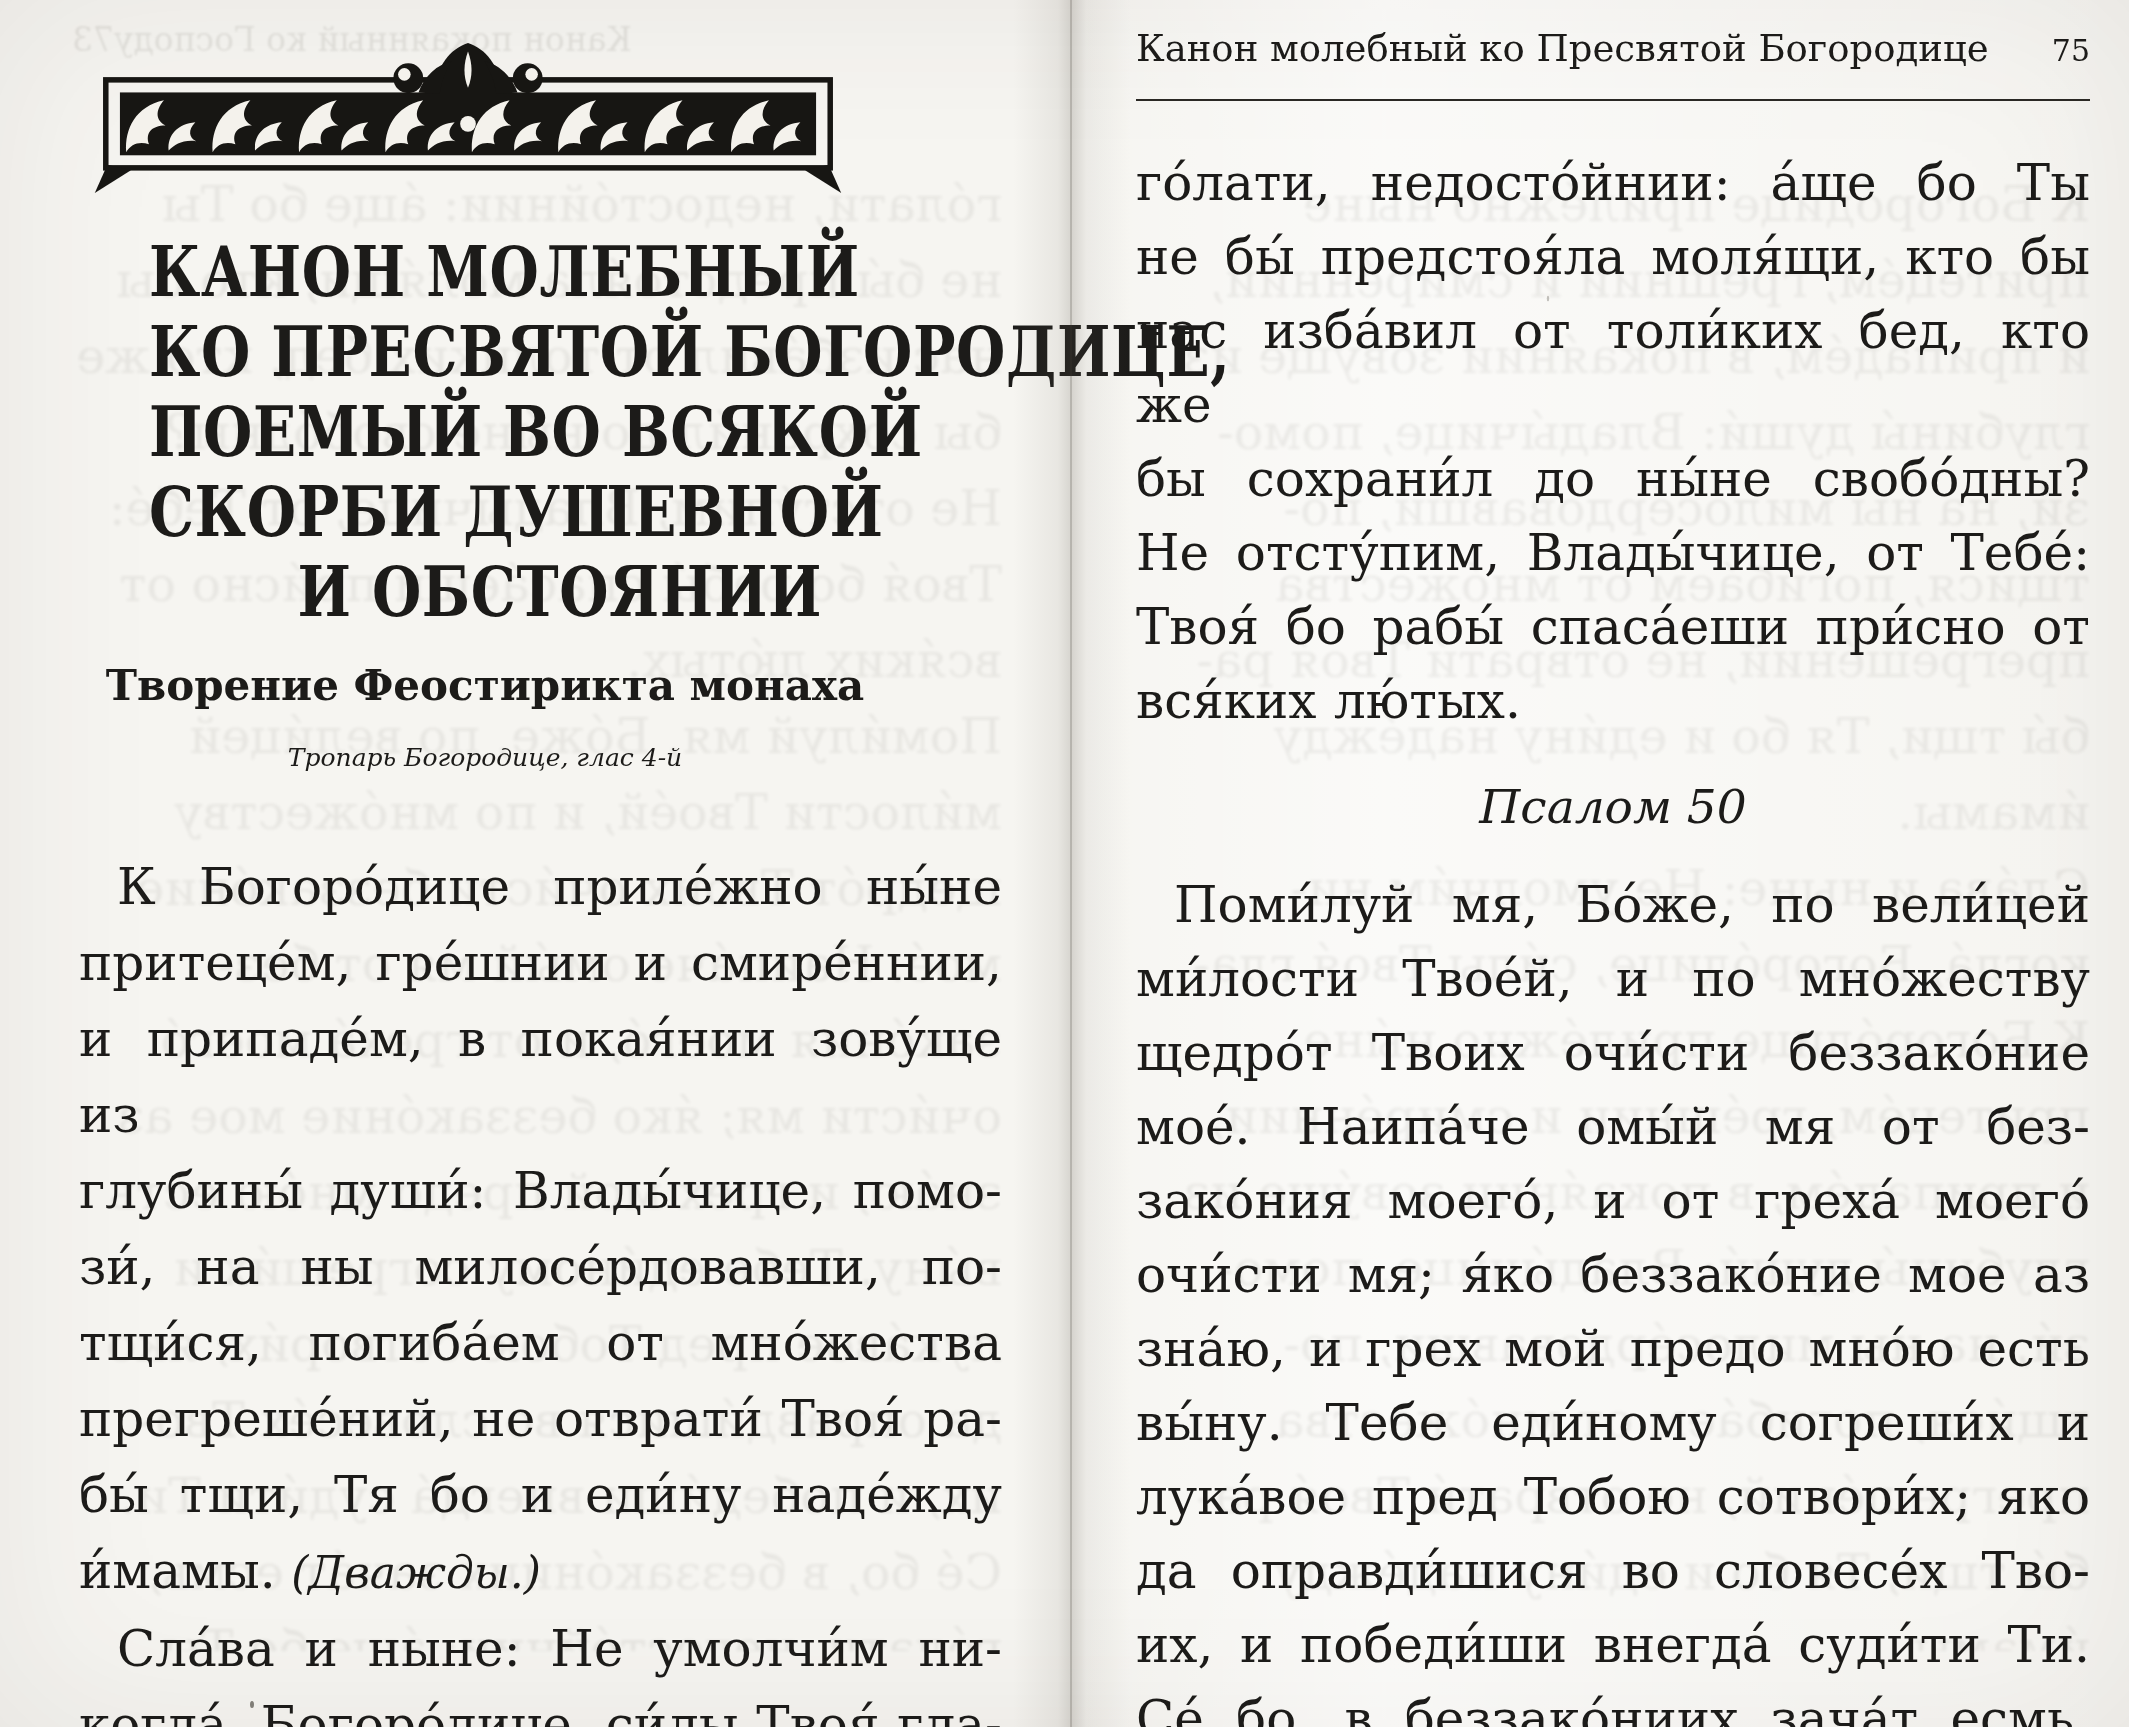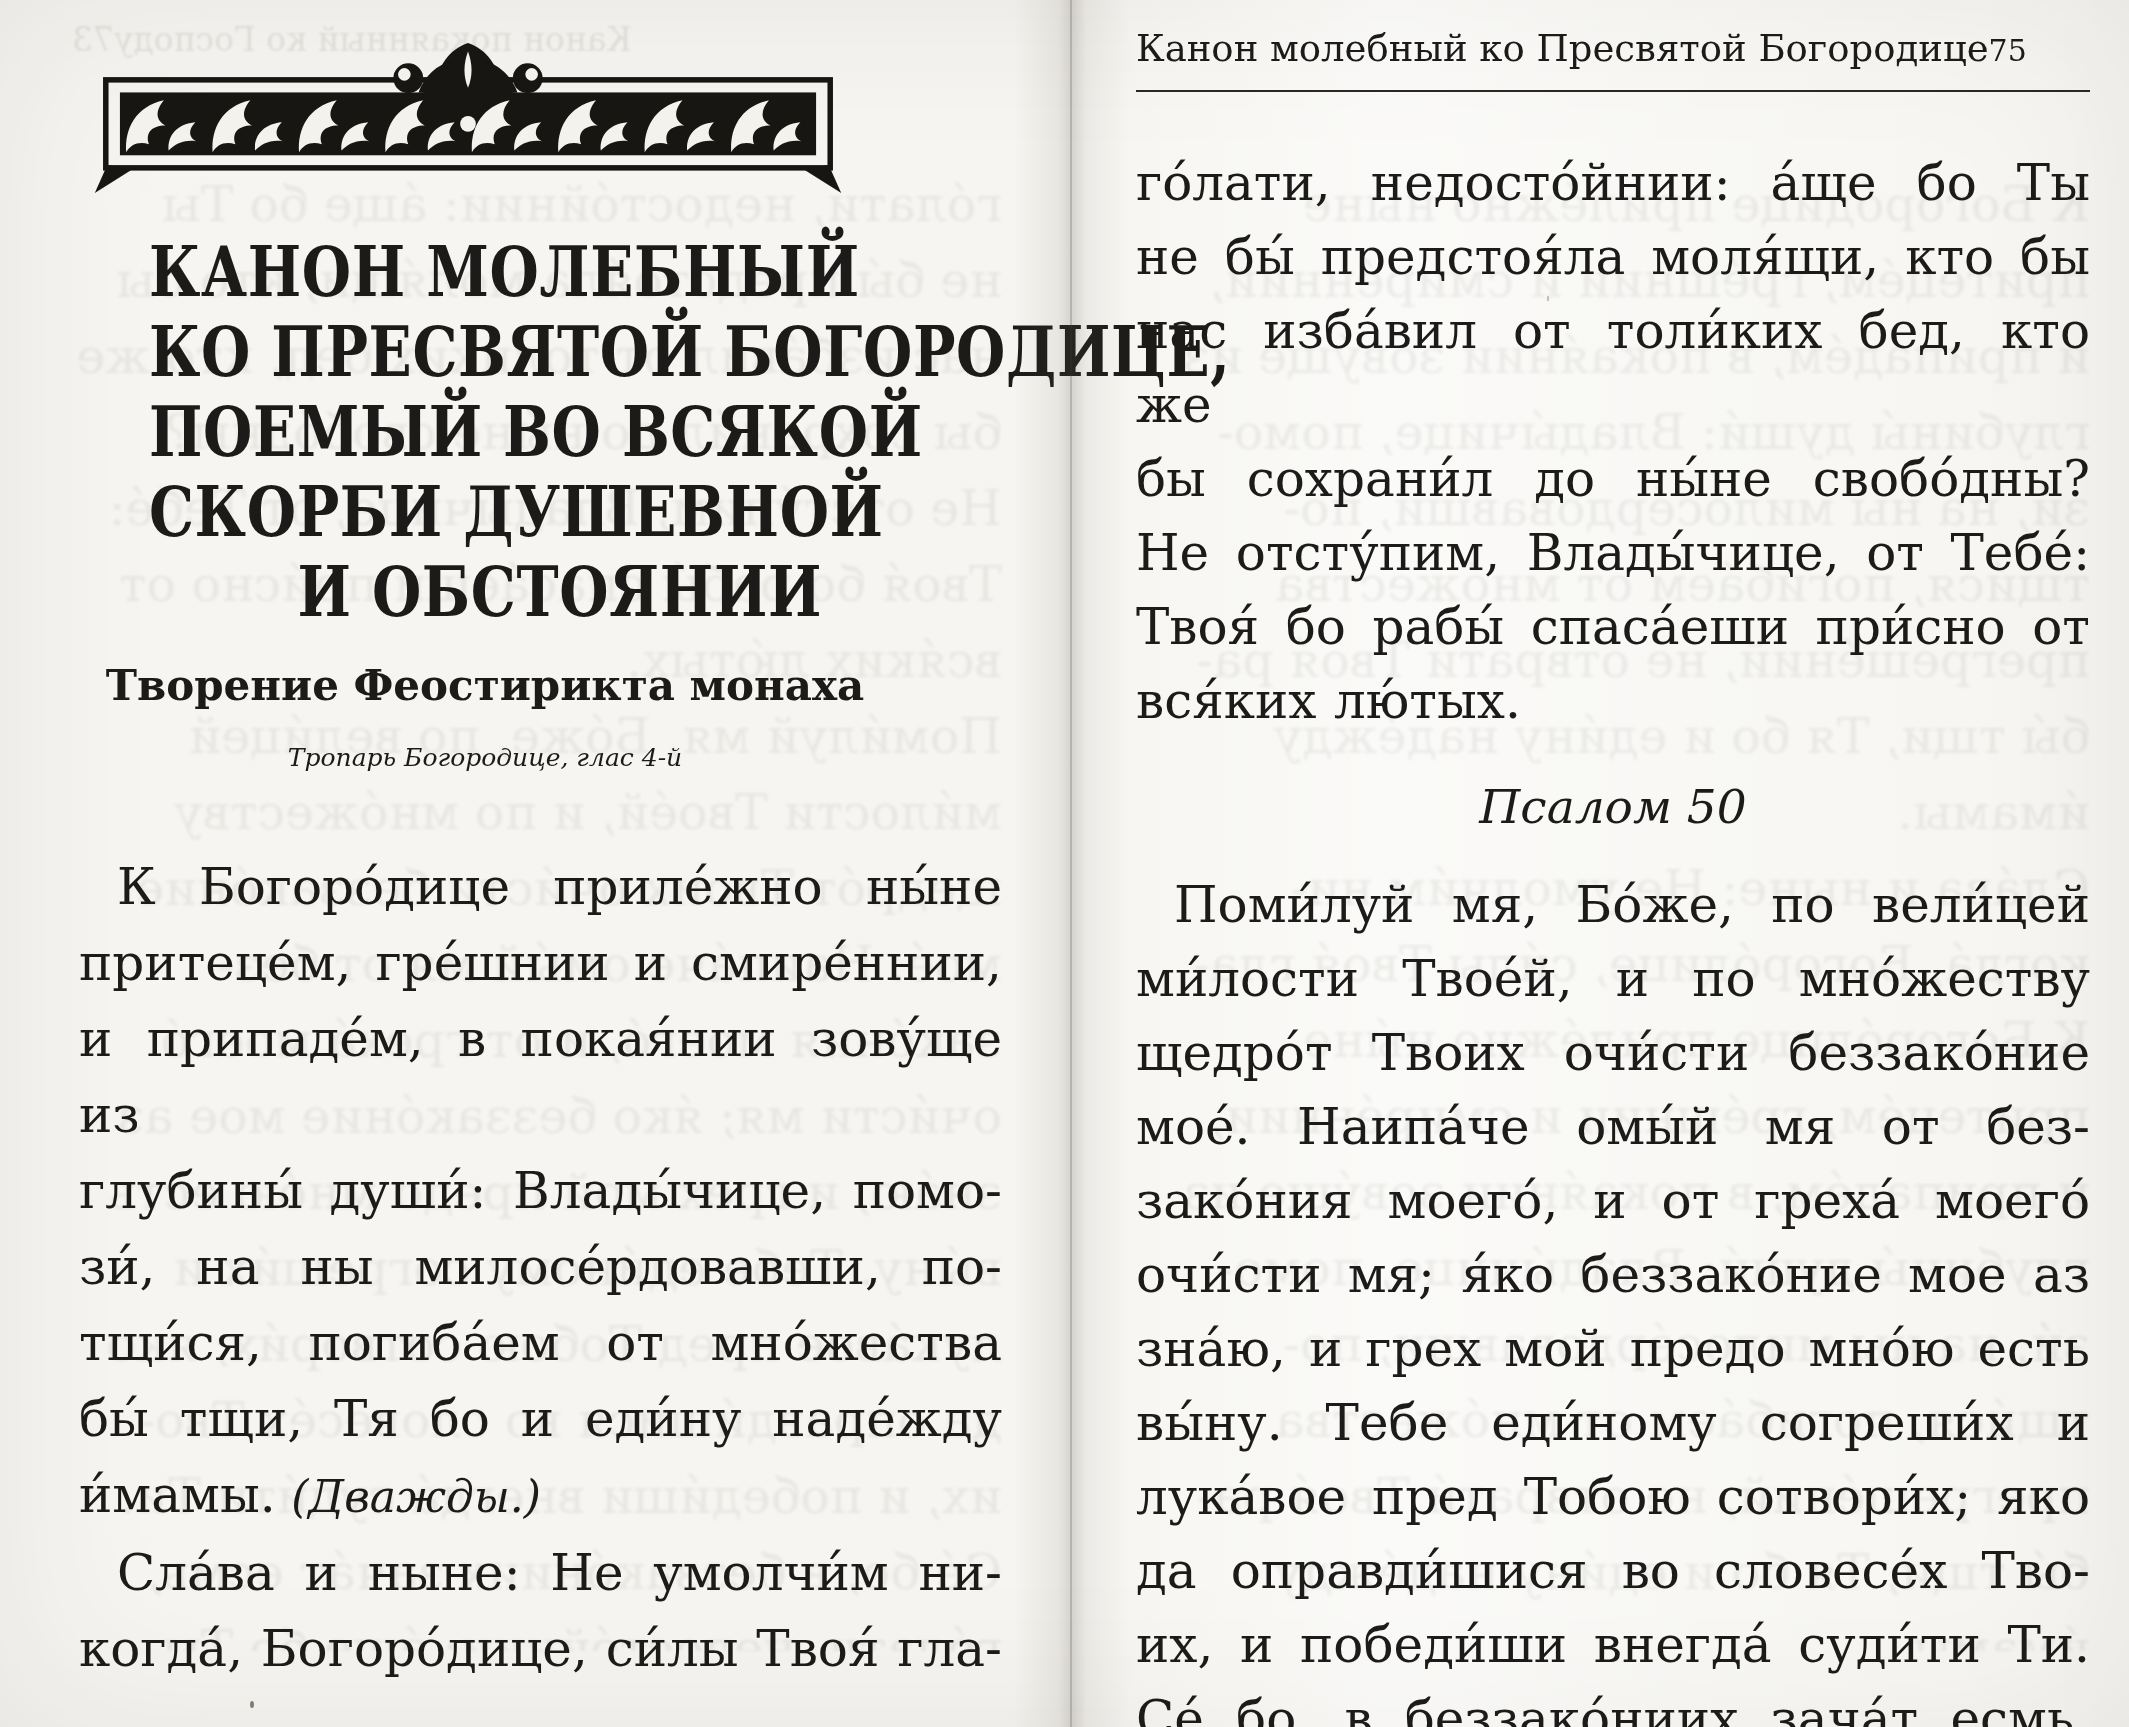--- a/index.html
+++ b/index.html
@@ -67,22 +67,22 @@
   .line.end{text-align-last:left;}
   .line.indent{text-indent:38px;}
   .line .it{font-style:italic;font-size:44px;}
   .psalm-heading{
     font-style:italic;font-weight:normal;font-size:47px;line-height:61px;
     text-align:center;margin:38px 0 31px;
   }
   
   .running-head{
     position:absolute;left:72px;top:27px;width:954px;z-index:1;
-    display:flex;align-items:baseline;
-    border-bottom:2.4px solid #2a2824;padding-bottom:17px;
+    display:flex;justify-content:space-between;align-items:baseline;
+    border-bottom:2.4px solid #2a2824;padding-bottom:26px;
     font-size:37px;line-height:44px;
   }
   .running-head .pageno{font-size:30px;}
   
   .speck{position:absolute;left:250px;top:1701px;width:3.9px;height:7px;border-radius:50%;
     background:#45423a;opacity:.65;z-index:3;
     box-shadow:1296px -1406px 0 -0.8px rgba(80,76,66,.5);}
 </style>
 </head>
 <body>
@@ -166,20 +166,21 @@
     <p class="author content">Творение Феостирикта монаха</p>
     <p class="subtitle content">Тропарь Богородице, глас 4-й</p>
 
     <div class="body-col content" id="left-body">
         <div class="line indent">К Богоро́дице приле́жно ны́не</div>
         <div class="line">притеце́м, гре́шнии и смире́ннии,</div>
         <div class="line">и припаде́м, в покая́нии зову́ще из</div>
         <div class="line">глубины́ души́: Влады́чице, помо-</div>
         <div class="line">зи́, на ны милосе́рдовавши, по-</div>
         <div class="line">тщи́ся, погиба́ем от мно́жества</div>
+        <div class="line">прегреше́ний, не отврати́ Твоя́ ра-</div>
         <div class="line">бы́ тщи, Тя бо и еди́ну наде́жду</div>
         <div class="line end">и́мамы.<span class="it"> (Дважды.)</span></div>
         <div class="line indent">Сла́ва и ныне: Не умолчи́м ни-</div>
         <div class="line">когда́, Богоро́дице, си́лы Твоя́ гла-</div>
       </div>
   </section>
 
   <section class="page page-right">
 
     <div class="ghost-col" id="ghost-right">

